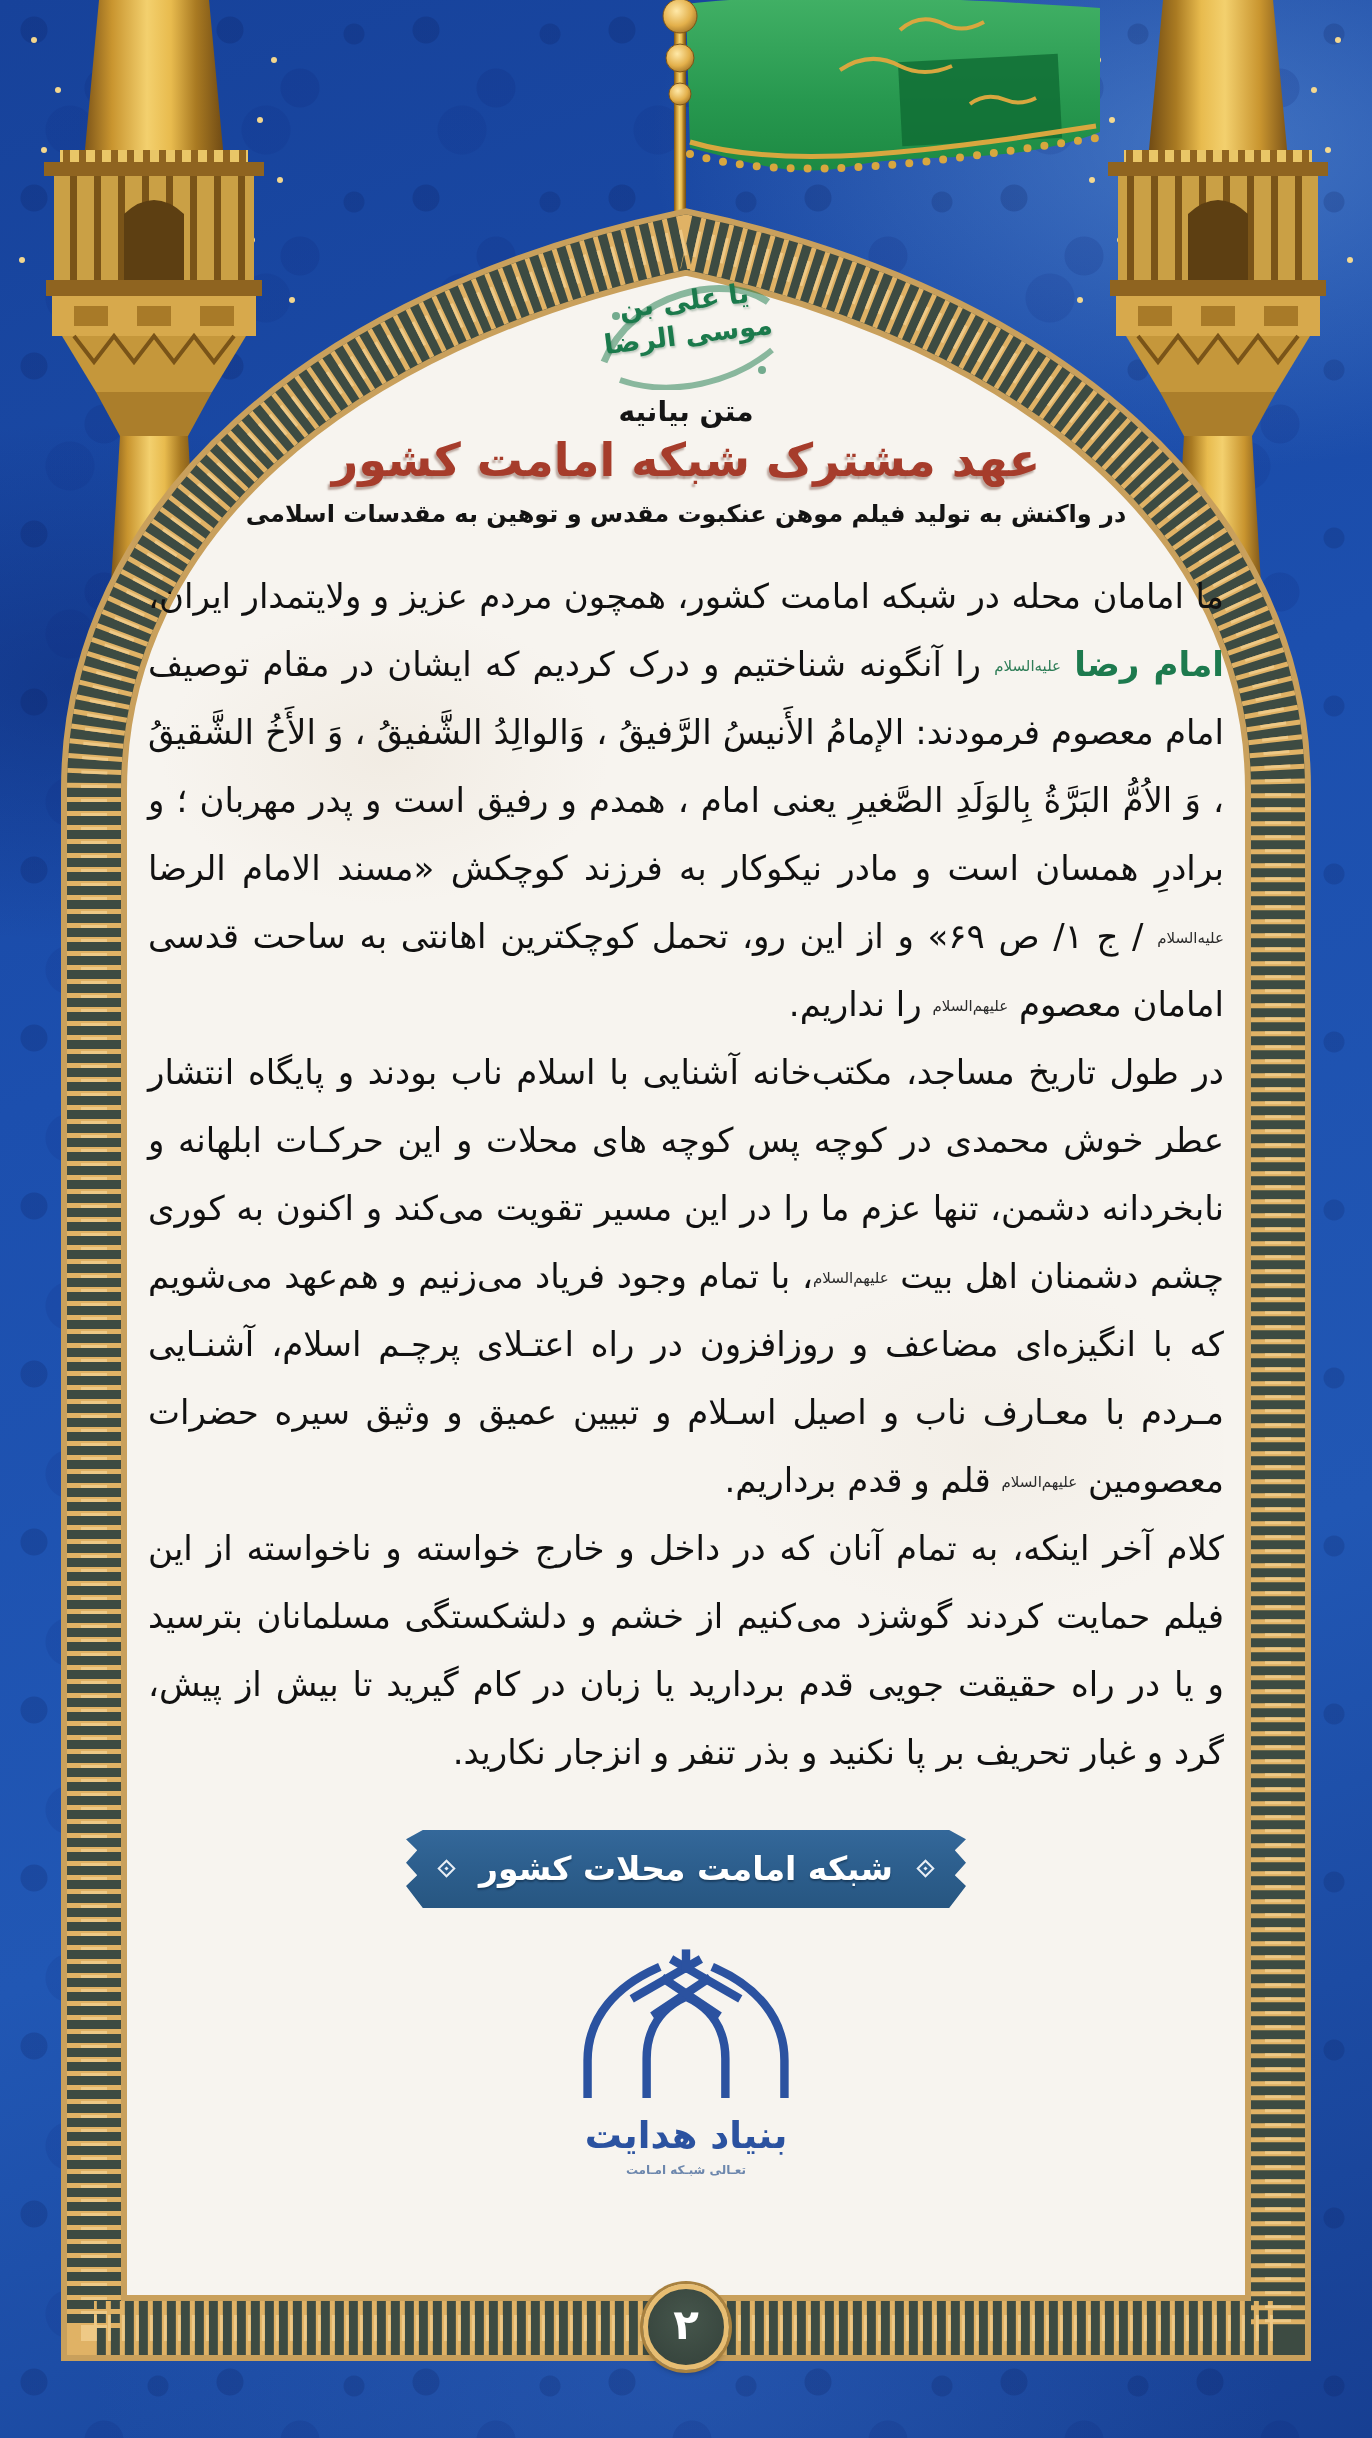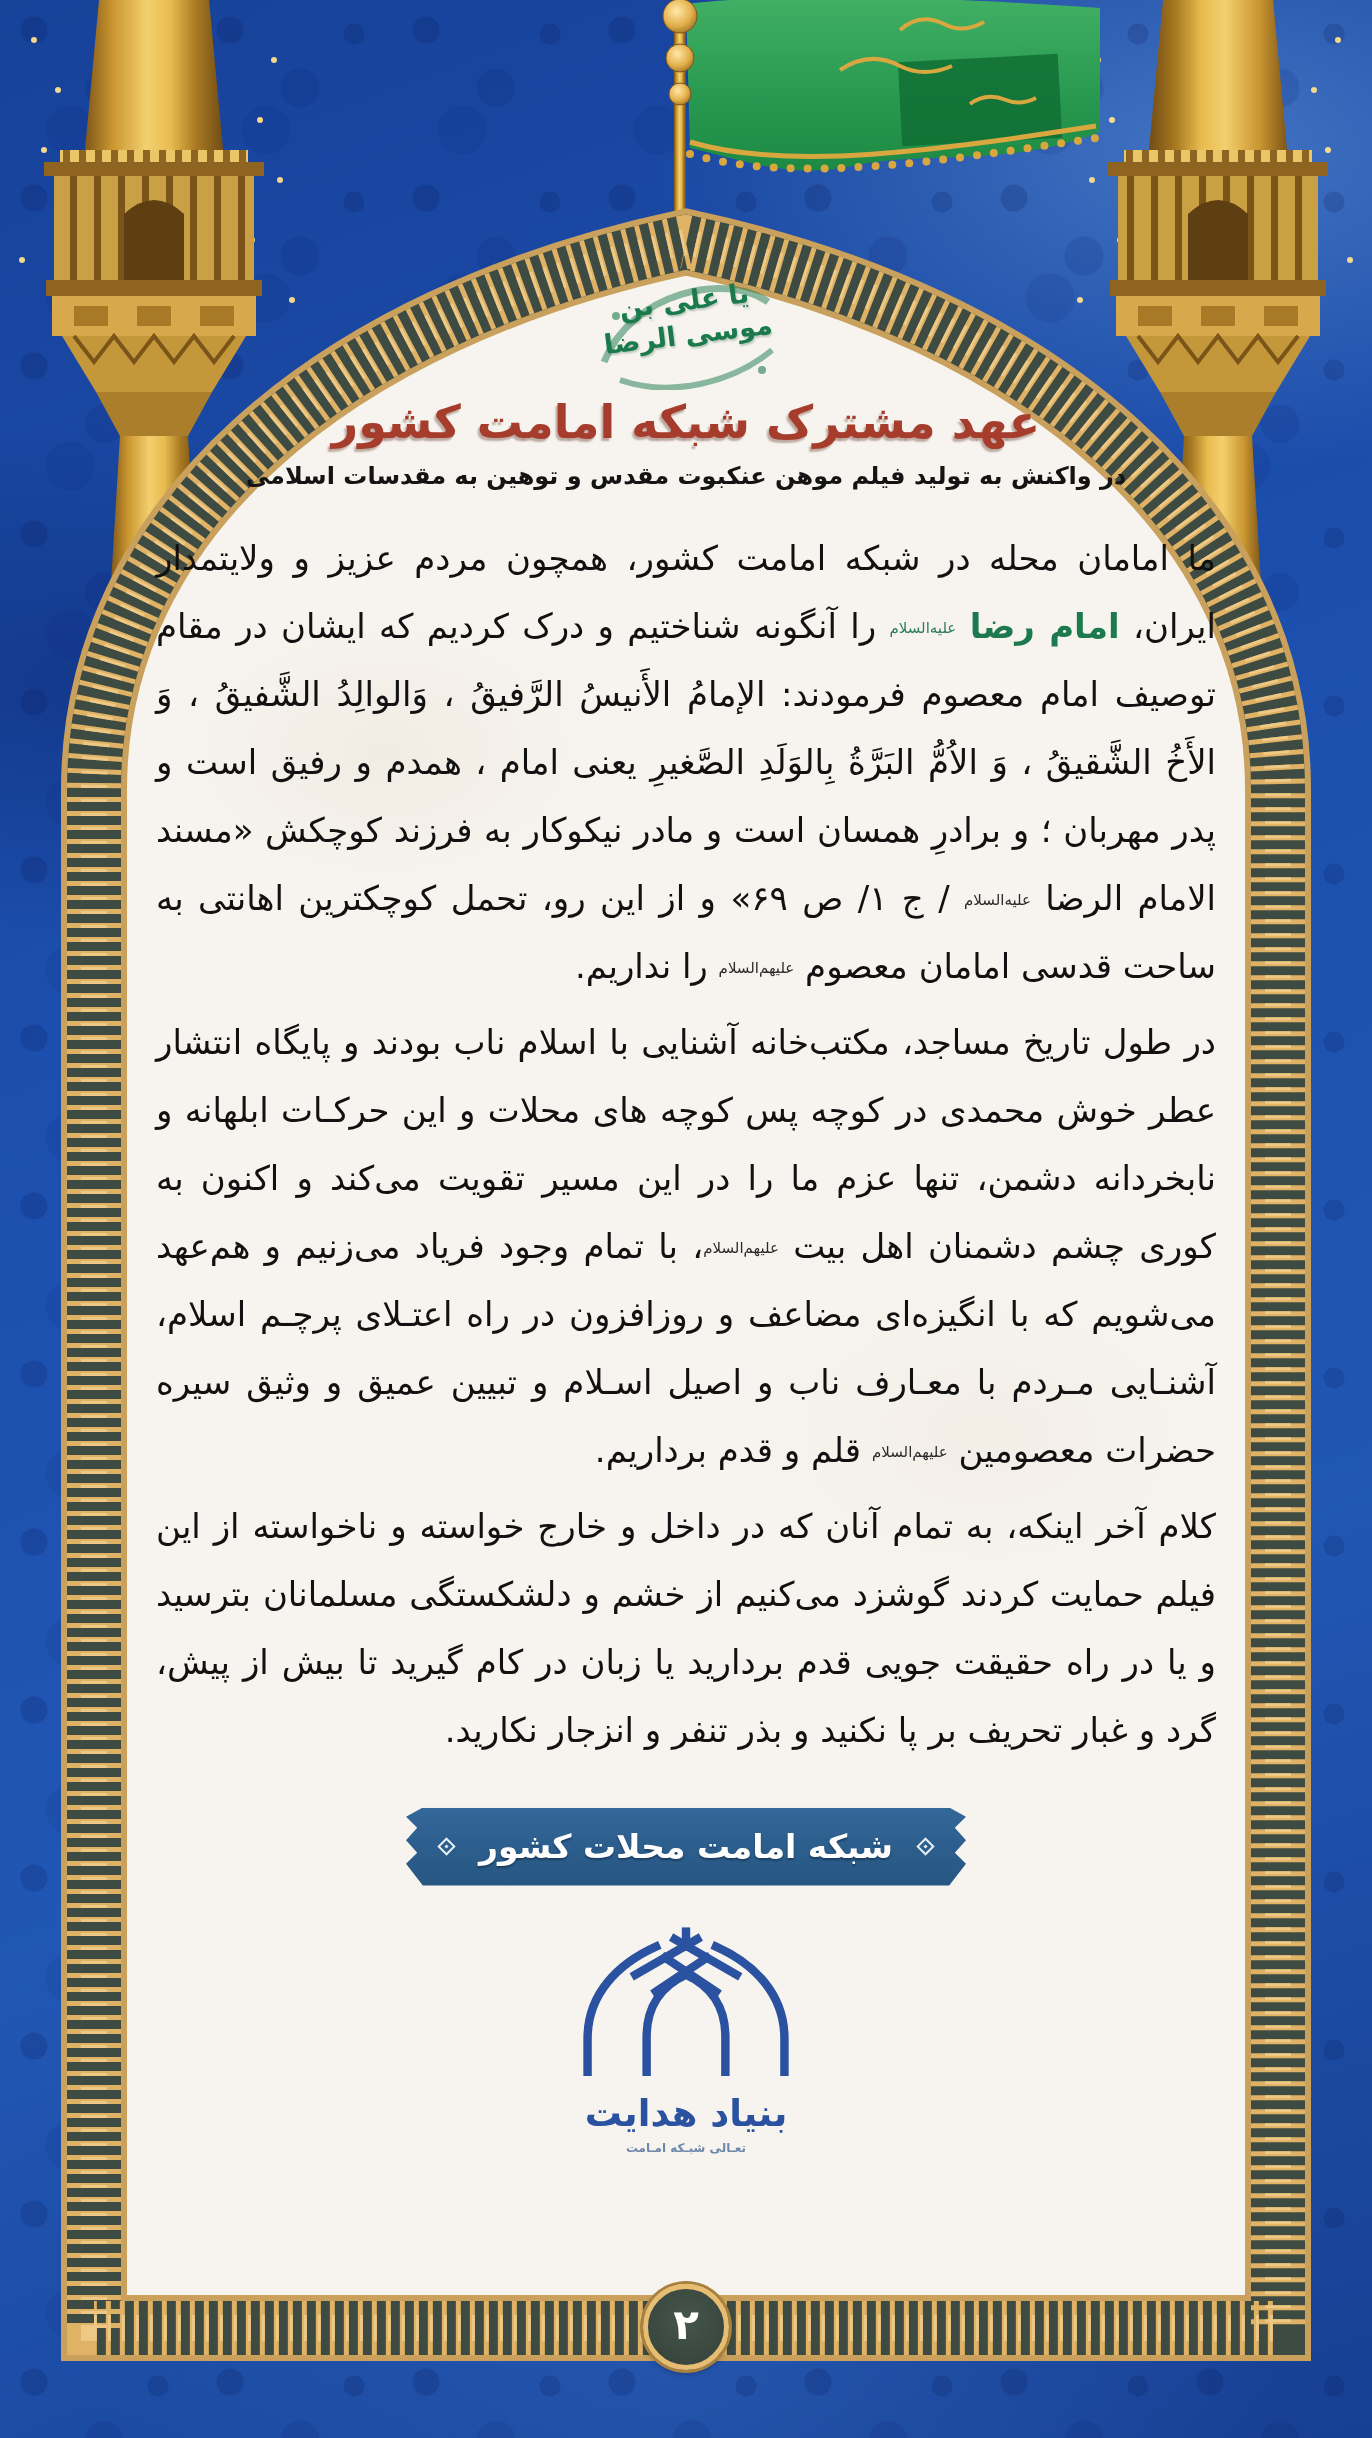--- a/index.html
+++ b/index.html
@@ -41,21 +41,21 @@
     width:190px;color:#1b7a4c;font-weight:bold;font-size:27px;line-height:1.25;
     text-shadow:1px 2px 2px rgba(20,70,45,.25);
   }
   .kicker{font-size:28px;font-weight:bold;color:#151515;line-height:1.3;margin:2px 0 2px;}
   .title{
     font-size:46px;font-weight:bold;color:#a63c2b;line-height:1.25;margin:0;
     text-shadow:-2px 3px 2px rgba(80,30,15,.35);
   }
   .subtitle{font-size:24px;font-weight:bold;color:#141414;letter-spacing:-0.3px;margin:10px 0 0;}
   .body-text{margin-top:34px;font-size:34px;line-height:68px;color:#111;text-align:justify;}
-  .body-text p{margin:8px;}
+  .body-text p{margin:0;}
   .green{color:#1d7a4e;font-weight:bold;}
   .stamp{
     display:inline-block;font-size:15px;line-height:1;color:#2b2b2b;
     transform:translateY(-5px);letter-spacing:-0.5px;white-space:nowrap;
   }
   .stamp.stamp-green{color:#2e7d57;}
   .banner{
     margin:44px auto 0 auto;width:max-content;min-width:470px;height:78px;
     background:linear-gradient(180deg,#34689a 0%,#2d5f8e 45%,#275681 100%);
     color:#fff;display:flex;align-items:center;justify-content:center;gap:26px;
@@ -198,20 +198,21 @@
     <div class="emblem">
       <svg class="emblem-swash" width="220" height="132" viewBox="0 0 220 132">
         <path d="M28,104 C56,34 150,14 192,44" fill="none" stroke="#1b7a4c" stroke-width="7" opacity=".5"></path>
         <path d="M44,122 C96,140 158,124 196,92" fill="none" stroke="#1b7a4c" stroke-width="6" opacity=".5"></path>
         <circle cx="40" cy="58" r="4" fill="#1b7a4c" opacity=".6"></circle>
         <circle cx="186" cy="112" r="4" fill="#1b7a4c" opacity=".6"></circle>
       </svg>
       <div class="emblem-text">یا علی بن موسی الرضا</div>
     </div>
 
+    <div class="kicker">متن بیانیه</div>
     <h1 class="title">عهد مشترک شبکه امامت کشور</h1>
     <div class="subtitle">در واکنش به تولید فیلم موهن عنکبوت مقدس و توهین به مقدسات اسلامی</div>
 
     <div class="body-text">
         <p><span>ما امامان محله در شبکه امامت کشور، همچون مردم عزیز و ولایتمدار ایران، </span><span class="green">امام رضا</span><span> </span><span class="stamp stamp-green">علیه‌السلام</span><span> را آنگونه شناختیم و درک کردیم که ایشان در مقام توصیف امام معصوم فرمودند: الإمامُ الأَنیسُ الرَّفیقُ ، وَالوالِدُ الشَّفیقُ ، وَ الأَخُ الشَّقیقُ ، وَ الاُمُّ البَرَّةُ بِالوَلَدِ الصَّغیرِ یعنی امام ، همدم و رفیق است و پدر مهربان ؛ و برادرِ همسان است و مادر نیکوکار به فرزند کوچکش «مسند الامام الرضا </span><span class="stamp">علیه‌السلام</span><span> / ج ۱/ ص ۶۹» و از این رو، تحمل کوچکترین اهانتی به ساحت قدسی امامان معصوم </span><span class="stamp">علیهم‌السلام</span><span> را نداریم.</span></p>
         <p><span>در طول تاریخ مساجد، مکتب‌خانه آشنایی با اسلام ناب بودند و پایگاه انتشار عطر خوش محمدی در کوچه پس کوچه های محلات و این حرکـات ابلهانه و نابخردانه دشمن، تنها عزم ما را در این مسیر تقویت می‌کند و اکنون به کوری چشم دشمنان اهل بیت </span><span class="stamp">علیهم‌السلام</span><span>، با تمام وجود فریاد می‌زنیم و هم‌عهد می‌شویم که با انگیزه‌ای مضاعف و روزافزون در راه اعتـلای پرچـم اسلام، آشنـایی مـردم با معـارف ناب و اصیل اسـلام و تبیین عمیق و وثیق سیره حضرات معصومین </span><span class="stamp">علیهم‌السلام</span><span> قلم و قدم برداریم.</span></p>
         <p><span>کلام آخر اینکه، به تمام آنان که در داخل و خارج خواسته و ناخواسته از این فیلم حمایت کردند گوشزد می‌کنیم از خشم و دلشکستگی مسلمانان بترسید و یا در راه حقیقت جویی قدم بردارید یا زبان در کام گیرید تا بیش از پیش، گرد و غبار تحریف بر پا نکنید و بذر تنفر و انزجار نکارید.</span></p>
       </div>
 
     <div class="banner">

